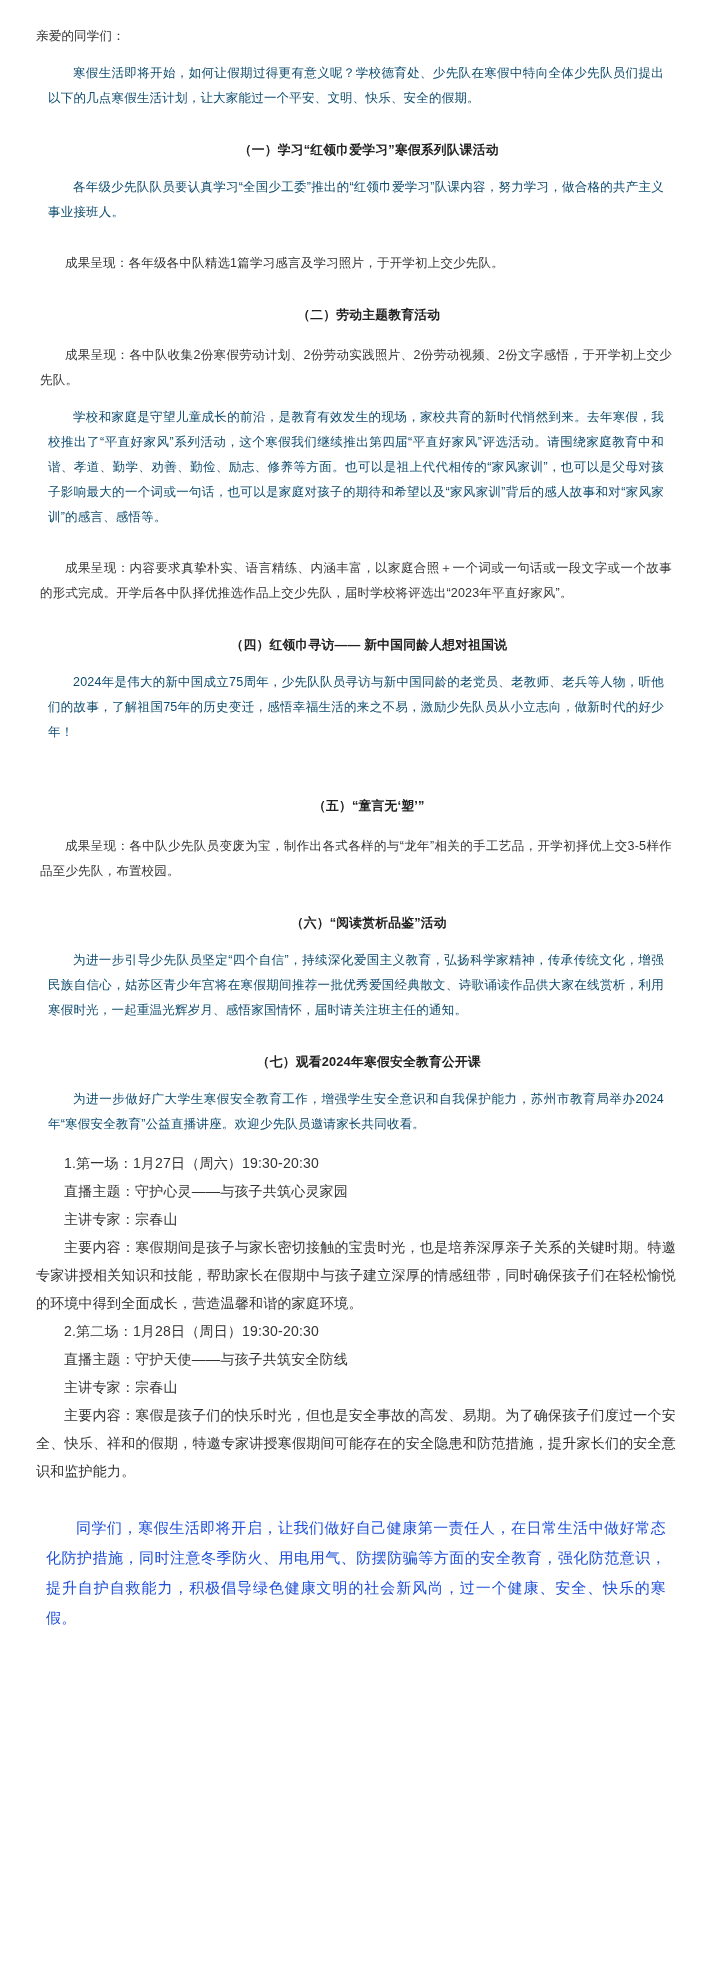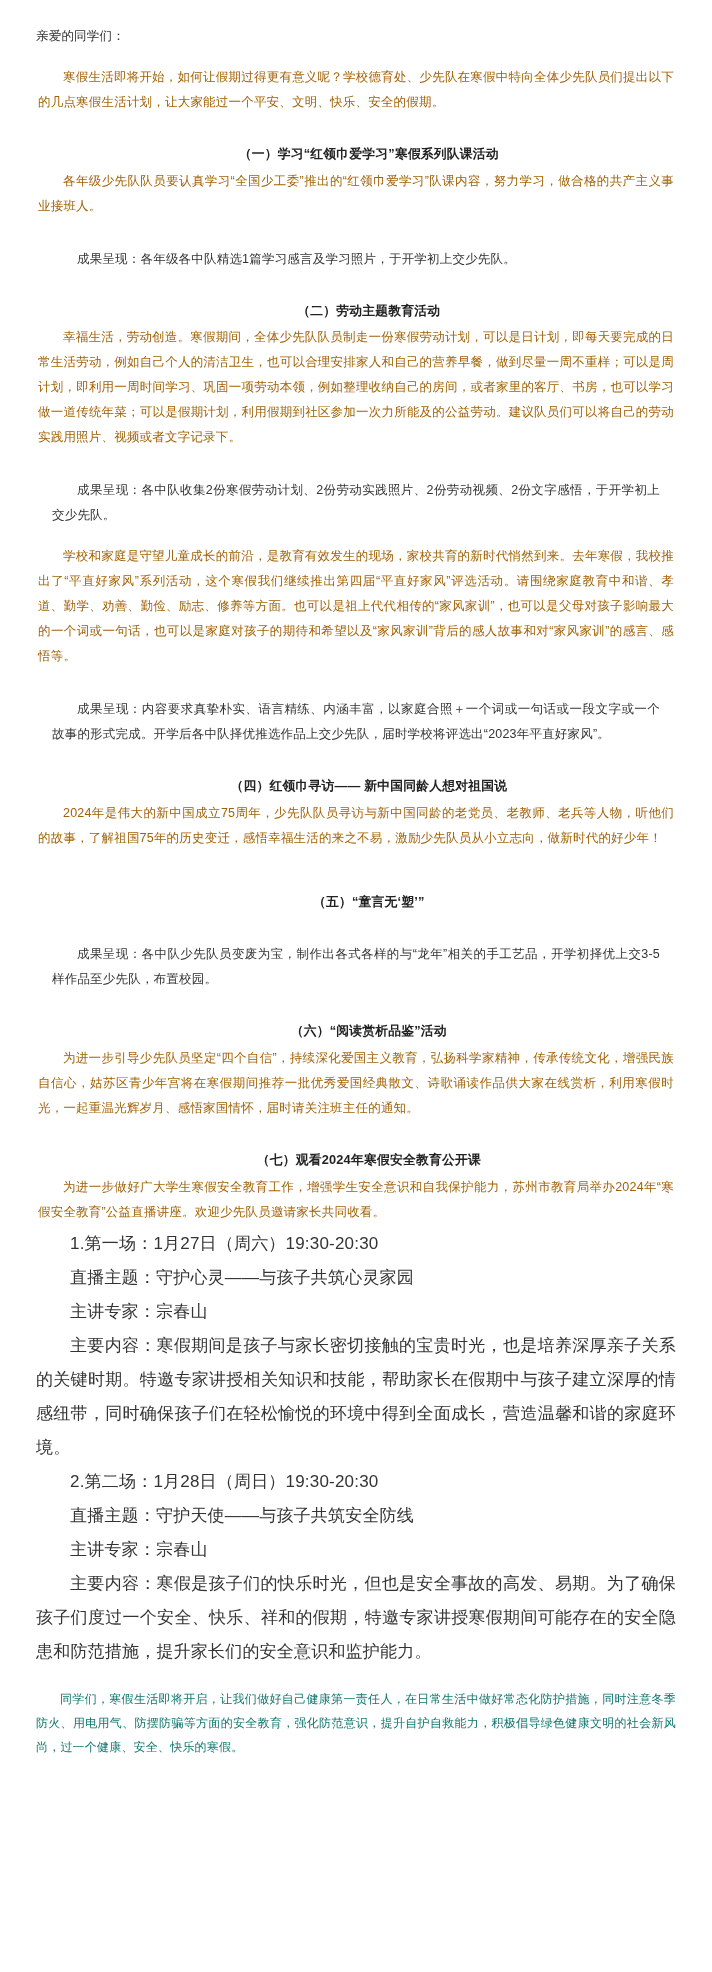--- a/index.html
+++ b/index.html
@@ -18,85 +18,84 @@
     box-sizing: border-box;
     padding: 24px 36px 30px 36px;
   }
   .doc {
     font-size: 12.5px;
     line-height: 2.0;
     color: #333333;
     letter-spacing: 0.2px;
   }
   .salutation {
-    margin: 0 0 16px 0;
+    margin: 0 0 6px 0;
     font-size: 12.5px;
     line-height: 2.0;
     color: #333333;
   }
   p.para {
-    margin: 2px;
+    margin: 12px;
     text-indent: 2em;
     text-align: justify;
     font-size: 12.5px;
     line-height: 2.0;
-    color: #a16207;
+    color: #0c4a6e;
   }
   h2.section-title {
     margin: 26px 0 2px 0;
     font-size: 12.8px;
     line-height: 2.0;
     font-weight: bold;
     color: #222222;
     text-indent: 2em;
     text-align: center;
   }
   .result {
-    margin: 16px;
+    margin: 4px;
     text-indent: 2em;
     text-align: justify;
     font-size: 12.5px;
     line-height: 2.0;
     color: #333333;
   }
   .gap-sm { height: 10px; }
   .gap-md { height: 18px; }
   .sub-line {
     margin: 0;
     text-indent: 2em;
     text-align: justify;
-    font-size: 17px;
+    font-size: 14px;
     line-height: 2.0;
     color: #333333;
   }
   .closing {
-    margin: 0;
+    margin: 10px;
     text-indent: 2em;
     text-align: justify;
-    font-size: 12px;
+    font-size: 15px;
     line-height: 2.0;
-    color: #0f766e;
+    color: #1d4ed8;
   }
 </style>
 </head>
 <body>
 
 <div class="page">
   <div class="doc">
 
     <p class="salutation">亲爱的同学们：</p>
     <p class="para">寒假生活即将开始，如何让假期过得更有意义呢？学校德育处、少先队在寒假中特向全体少先队员们提出以下的几点寒假生活计划，让大家能过一个平安、文明、快乐、安全的假期。</p>
 
     <h2 class="section-title">（一）学习“红领巾爱学习”寒假系列队课活动</h2>
     <p class="para">各年级少先队队员要认真学习“全国少工委”推出的“红领巾爱学习”队课内容，努力学习，做合格的共产主义事业接班人。</p>
     <div class="gap-sm"></div>
     <p class="result">成果呈现：各年级各中队精选1篇学习感言及学习照片，于开学初上交少先队。</p>
 
     <h2 class="section-title">（二）劳动主题教育活动</h2>
-    <p class="para">幸福生活，劳动创造。寒假期间，全体少先队队员制走一份寒假劳动计划，可以是日计划，即每天要完成的日常生活劳动，例如自己个人的清洁卫生，也可以合理安排家人和自己的营养早餐，做到尽量一周不重样；可以是周计划，即利用一周时间学习、巩固一项劳动本领，例如整理收纳自己的房间，或者家里的客厅、书房，也可以学习做一道传统年菜；可以是假期计划，利用假期到社区参加一次力所能及的公益劳动。建议队员们可以将自己的劳动实践用照片、视频或者文字记录下。</p>
     <div class="gap-sm"></div>
     <p class="result">成果呈现：各中队收集2份寒假劳动计划、2份劳动实践照片、2份劳动视频、2份文字感悟，于开学初上交少先队。</p>
 
     <p class="para">学校和家庭是守望儿童成长的前沿，是教育有效发生的现场，家校共育的新时代悄然到来。去年寒假，我校推出了“平直好家风”系列活动，这个寒假我们继续推出第四届“平直好家风”评选活动。请围绕家庭教育中和谐、孝道、勤学、劝善、勤俭、励志、修养等方面。也可以是祖上代代相传的“家风家训”，也可以是父母对孩子影响最大的一个词或一句话，也可以是家庭对孩子的期待和希望以及“家风家训”背后的感人故事和对“家风家训”的感言、感悟等。</p>
     <div class="gap-sm"></div>
     <p class="result">成果呈现：内容要求真挚朴实、语言精练、内涵丰富，以家庭合照＋一个词或一句话或一段文字或一个故事的形式完成。开学后各中队择优推选作品上交少先队，届时学校将评选出“2023年平直好家风”。</p>
 
     <h2 class="section-title">（四）红领巾寻访—— 新中国同龄人想对祖国说</h2>
     <p class="para">2024年是伟大的新中国成立75周年，少先队队员寻访与新中国同龄的老党员、老教师、老兵等人物，听他们的故事，了解祖国75年的历史变迁，感悟幸福生活的来之不易，激励少先队员从小立志向，做新时代的好少年！</p>
     <div class="gap-sm"></div>

